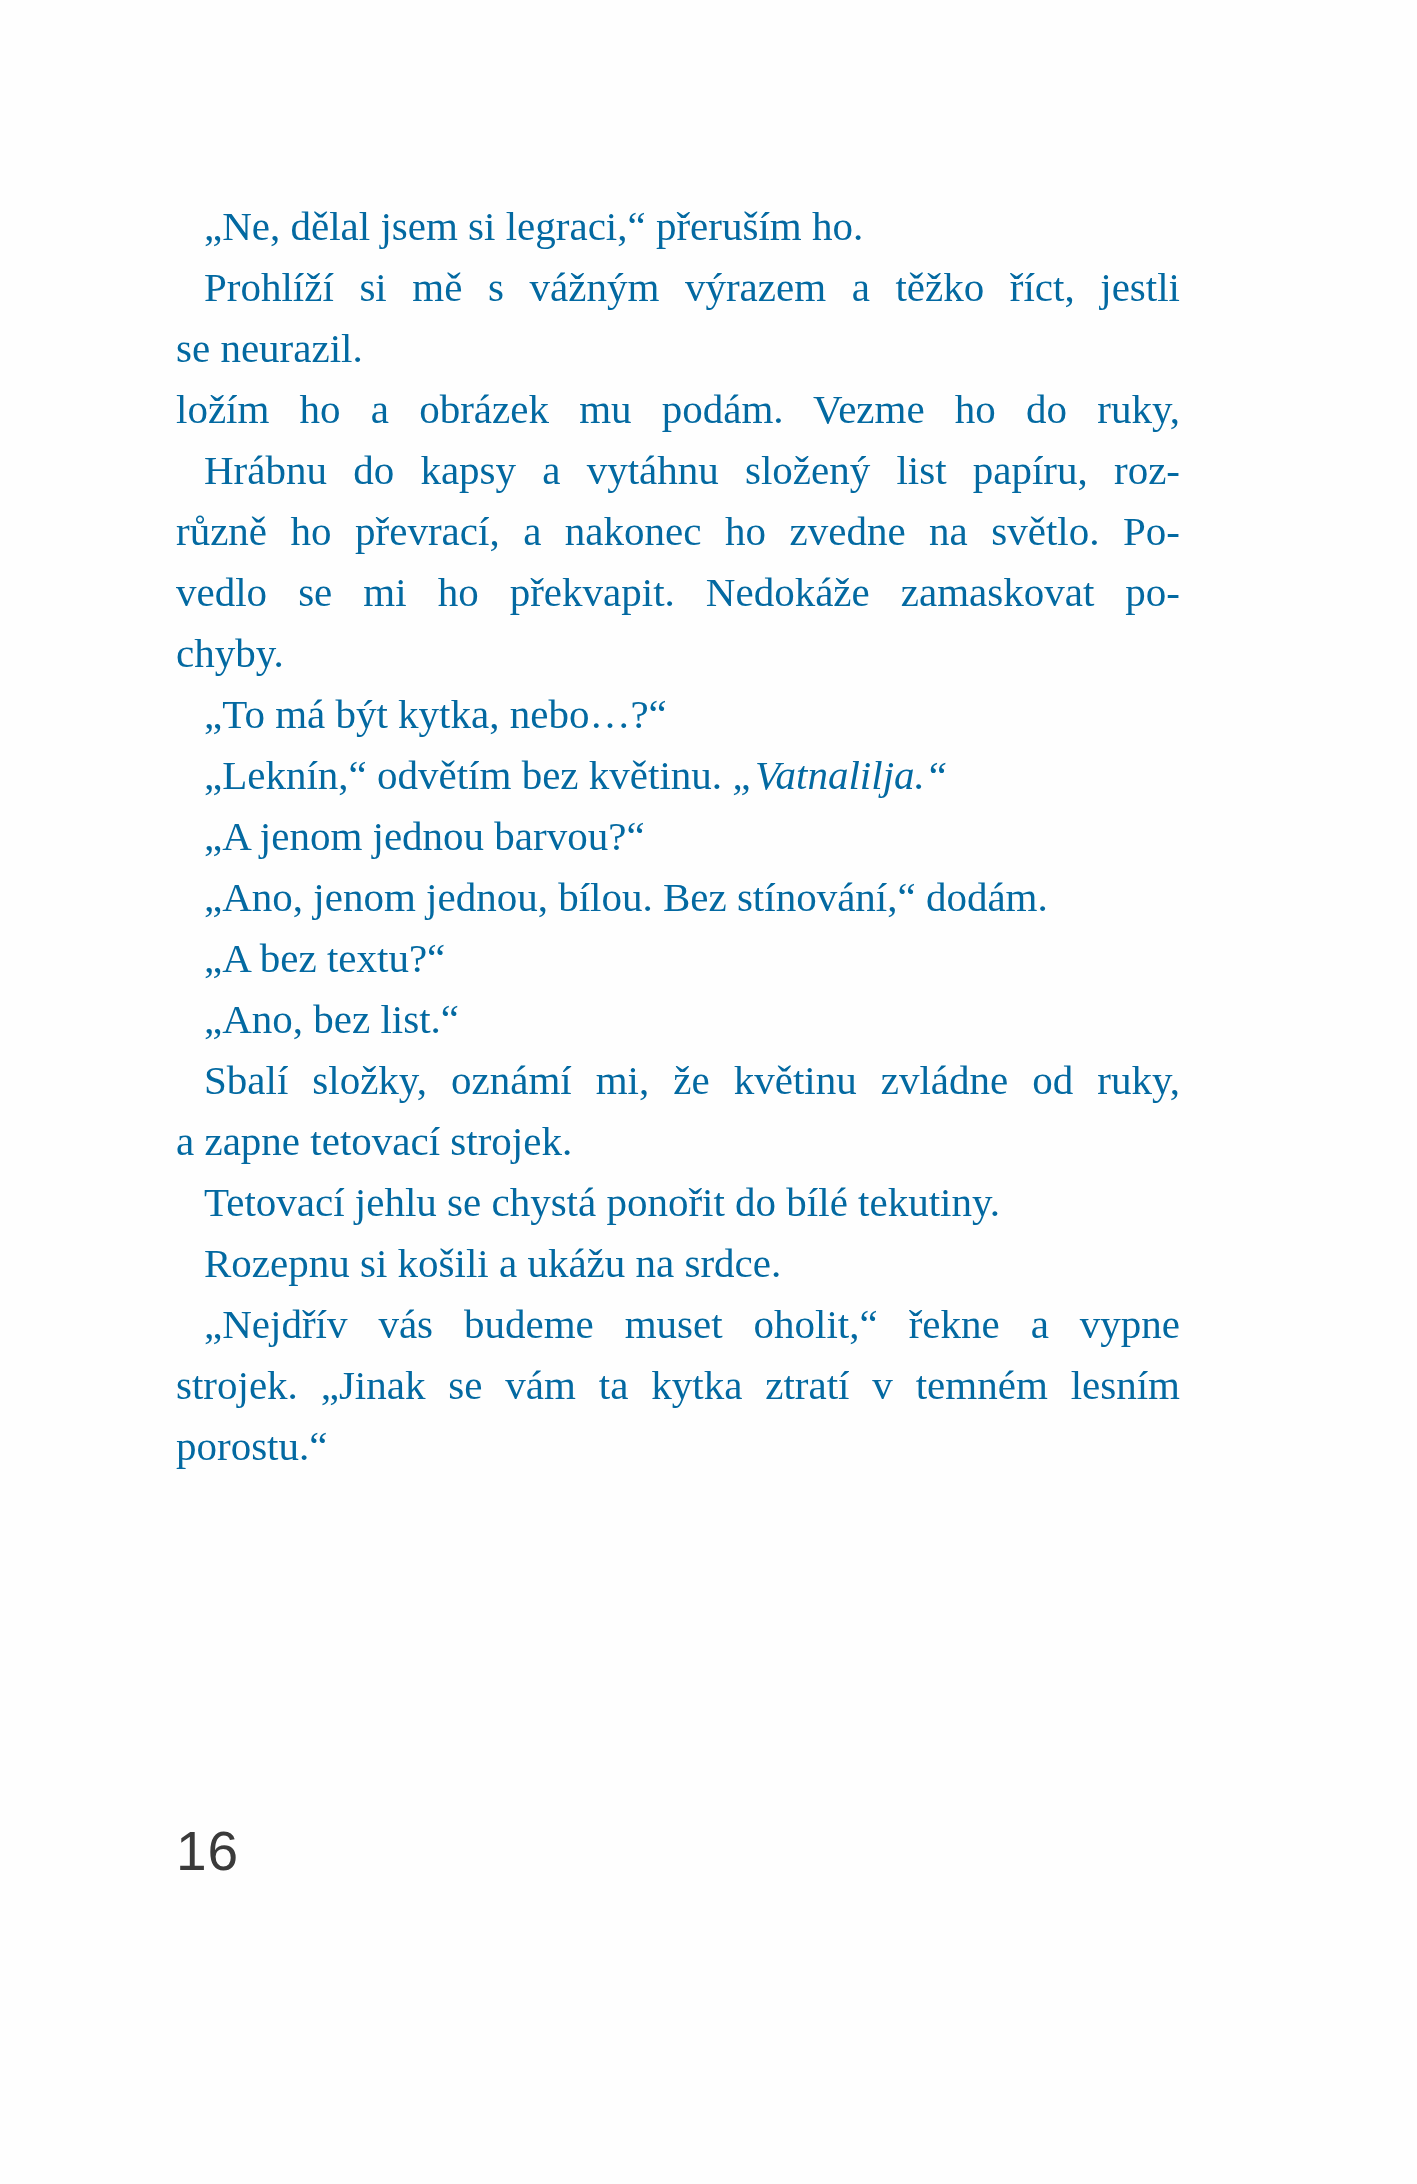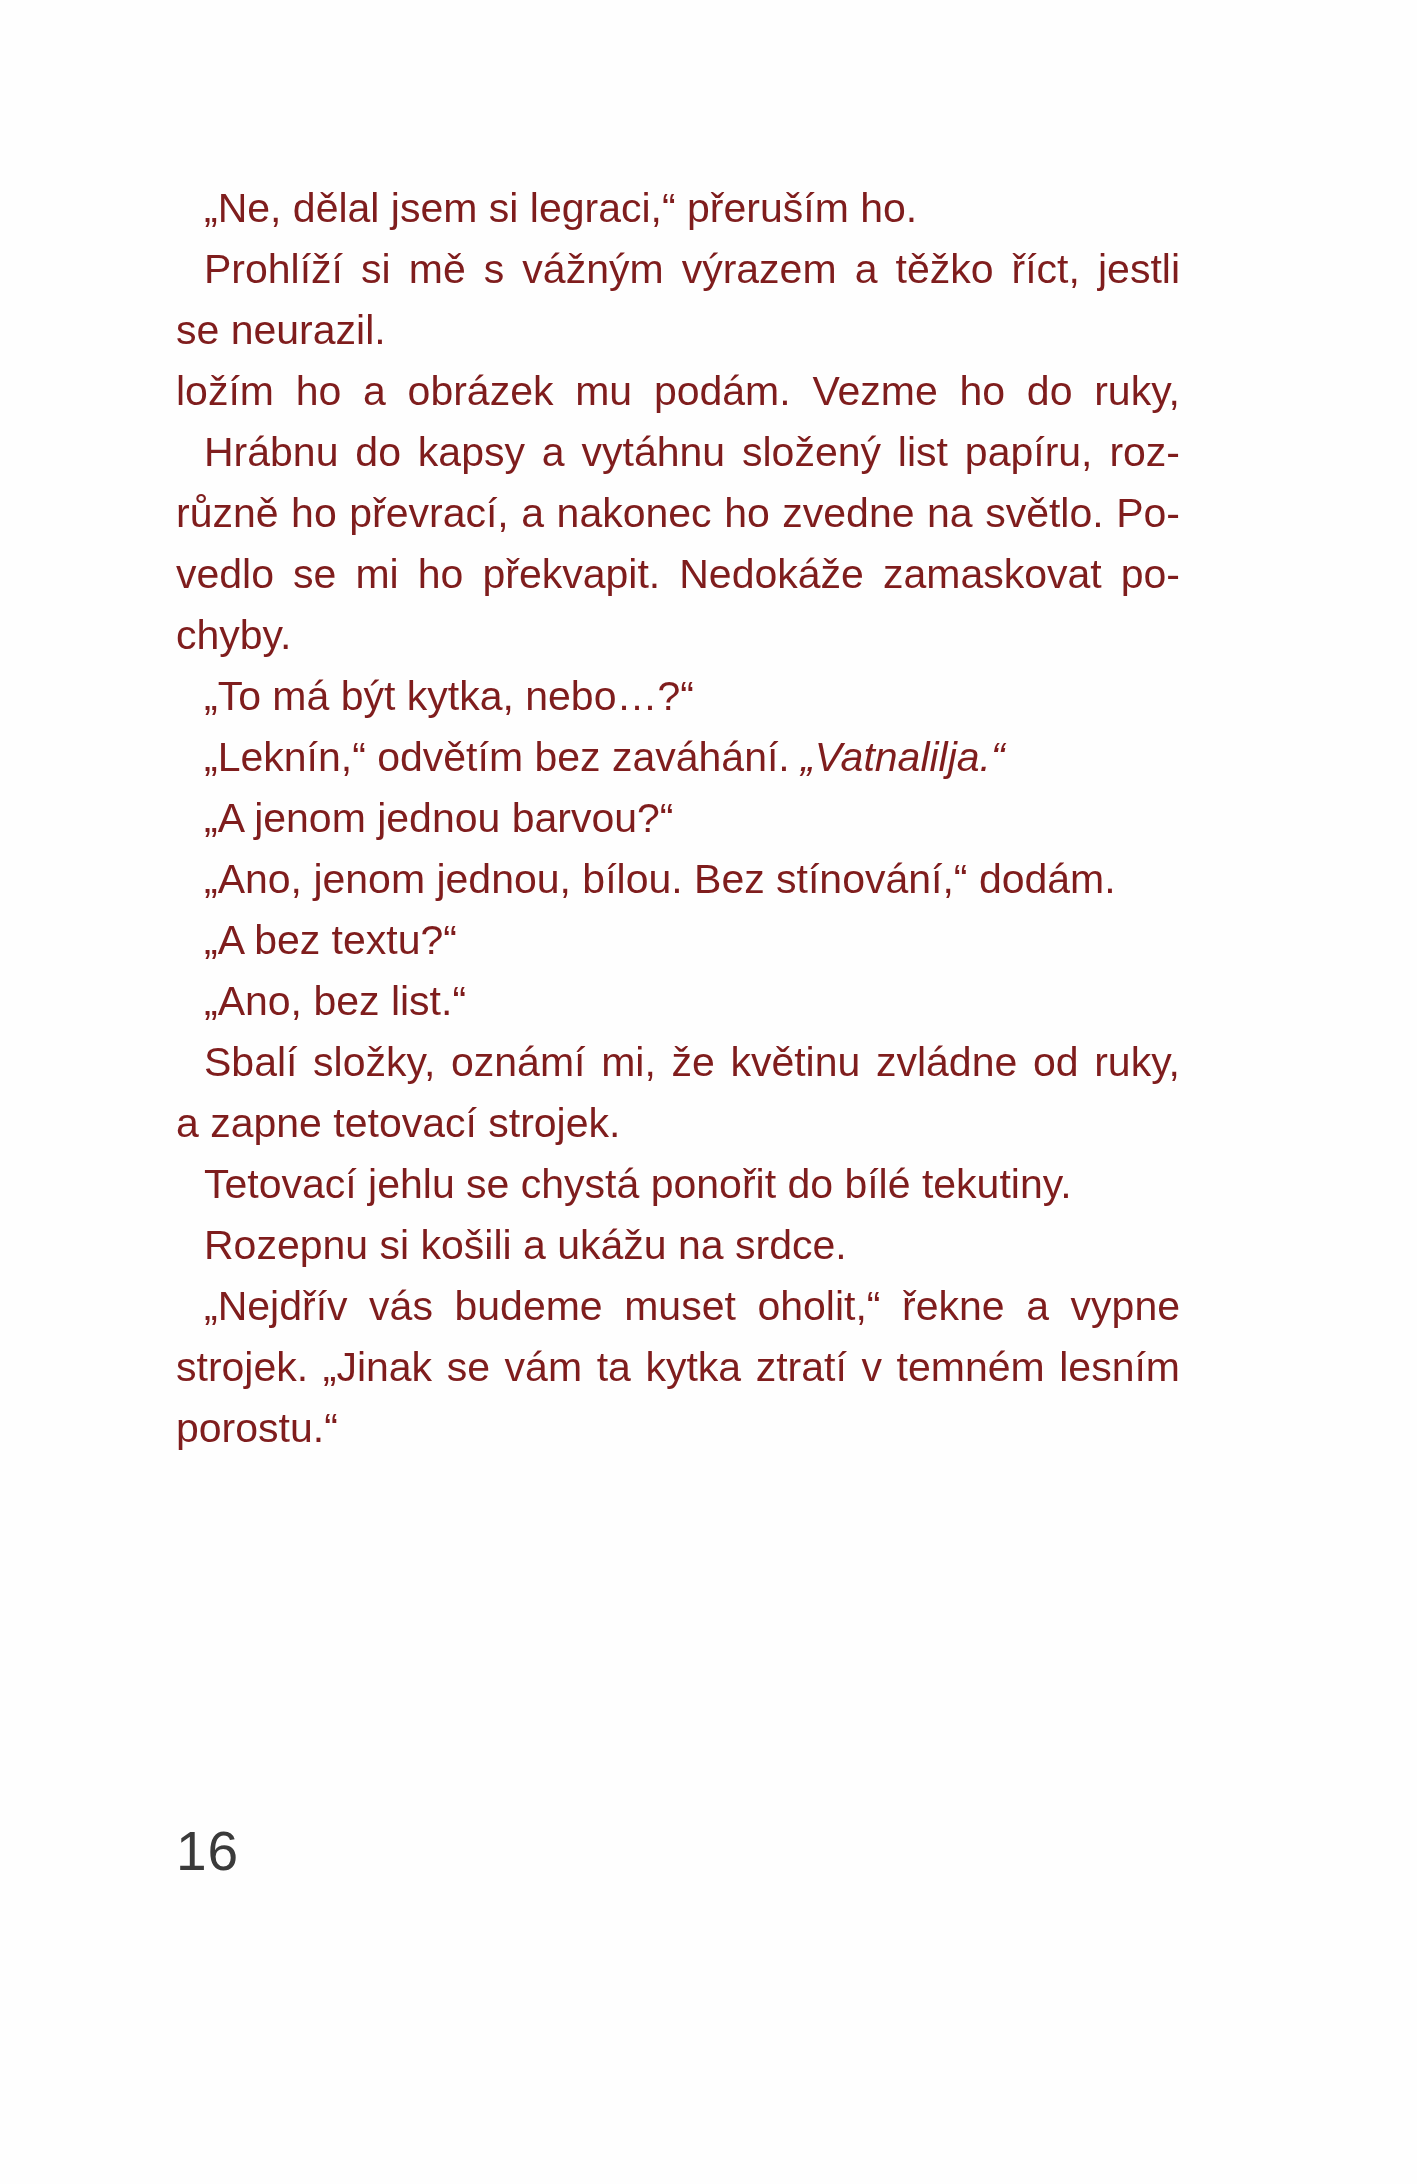--- a/index.html
+++ b/index.html
@@ -14,26 +14,26 @@
     overflow: hidden;
   }
   .book-page {
     position: absolute;
     inset: 0;
     background: #fefefe;
   }
   .text-block {
     position: absolute;
     left: 176px;
-    top: 178px;
+    top: 196px;
     width: 1004px;
-    font-family: Liberation Sans, sans-serif;
+    font-family: Liberation Serif, serif;
     font-size: 41px;
     line-height: 61px;
-    color: #7f1d1d;
+    color: #0369a1;
   }
   .line {
     text-align: justify;
     text-align-last: justify;
     white-space: normal;
   }
   .line.last {
     text-align-last: left;
   }
   .line.first {
@@ -61,21 +61,21 @@
   <div class="text-block">
       <div class="line first last"><span>„Ne, dělal jsem si legraci,“ přeruším ho.</span></div>
       <div class="line first"><span>Prohlíží si mě s vážným výrazem a těžko říct, jestli</span></div>
       <div class="line last"><span>se neurazil.</span></div>
       <div class="line"><span>ložím ho a obrázek mu podám. Vezme ho do ruky,</span></div>
       <div class="line first"><span>Hrábnu do kapsy a vytáhnu složený list papíru, roz-</span></div>
       <div class="line"><span>různě ho převrací, a nakonec ho zvedne na světlo. Po-</span></div>
       <div class="line"><span>vedlo se mi ho překvapit. Nedokáže zamaskovat po-</span></div>
       <div class="line last"><span>chyby.</span></div>
       <div class="line first last"><span>„To má být kytka, nebo…?“</span></div>
-      <div class="line first last"><span>„Leknín,“ odvětím bez zaváhání. </span><span class="italic">„Vatnalilja.“</span></div>
+      <div class="line first last"><span>„Leknín,“ odvětím bez květinu. </span><span class="italic">„Vatnalilja.“</span></div>
       <div class="line first last"><span>„A jenom jednou barvou?“</span></div>
       <div class="line first last"><span>„Ano, jenom jednou, bílou. Bez stínování,“ dodám.</span></div>
       <div class="line first last"><span>„A bez textu?“</span></div>
       <div class="line first last"><span>„Ano, bez list.“</span></div>
       <div class="line first"><span>Sbalí složky, oznámí mi, že květinu zvládne od ruky,</span></div>
       <div class="line last"><span>a zapne tetovací strojek.</span></div>
       <div class="line first last"><span>Tetovací jehlu se chystá ponořit do bílé tekutiny.</span></div>
       <div class="line first last"><span>Rozepnu si košili a ukážu na srdce.</span></div>
       <div class="line first"><span>„Nejdřív vás budeme muset oholit,“ řekne a vypne</span></div>
       <div class="line"><span>strojek. „Jinak se vám ta kytka ztratí v temném lesním</span></div>

